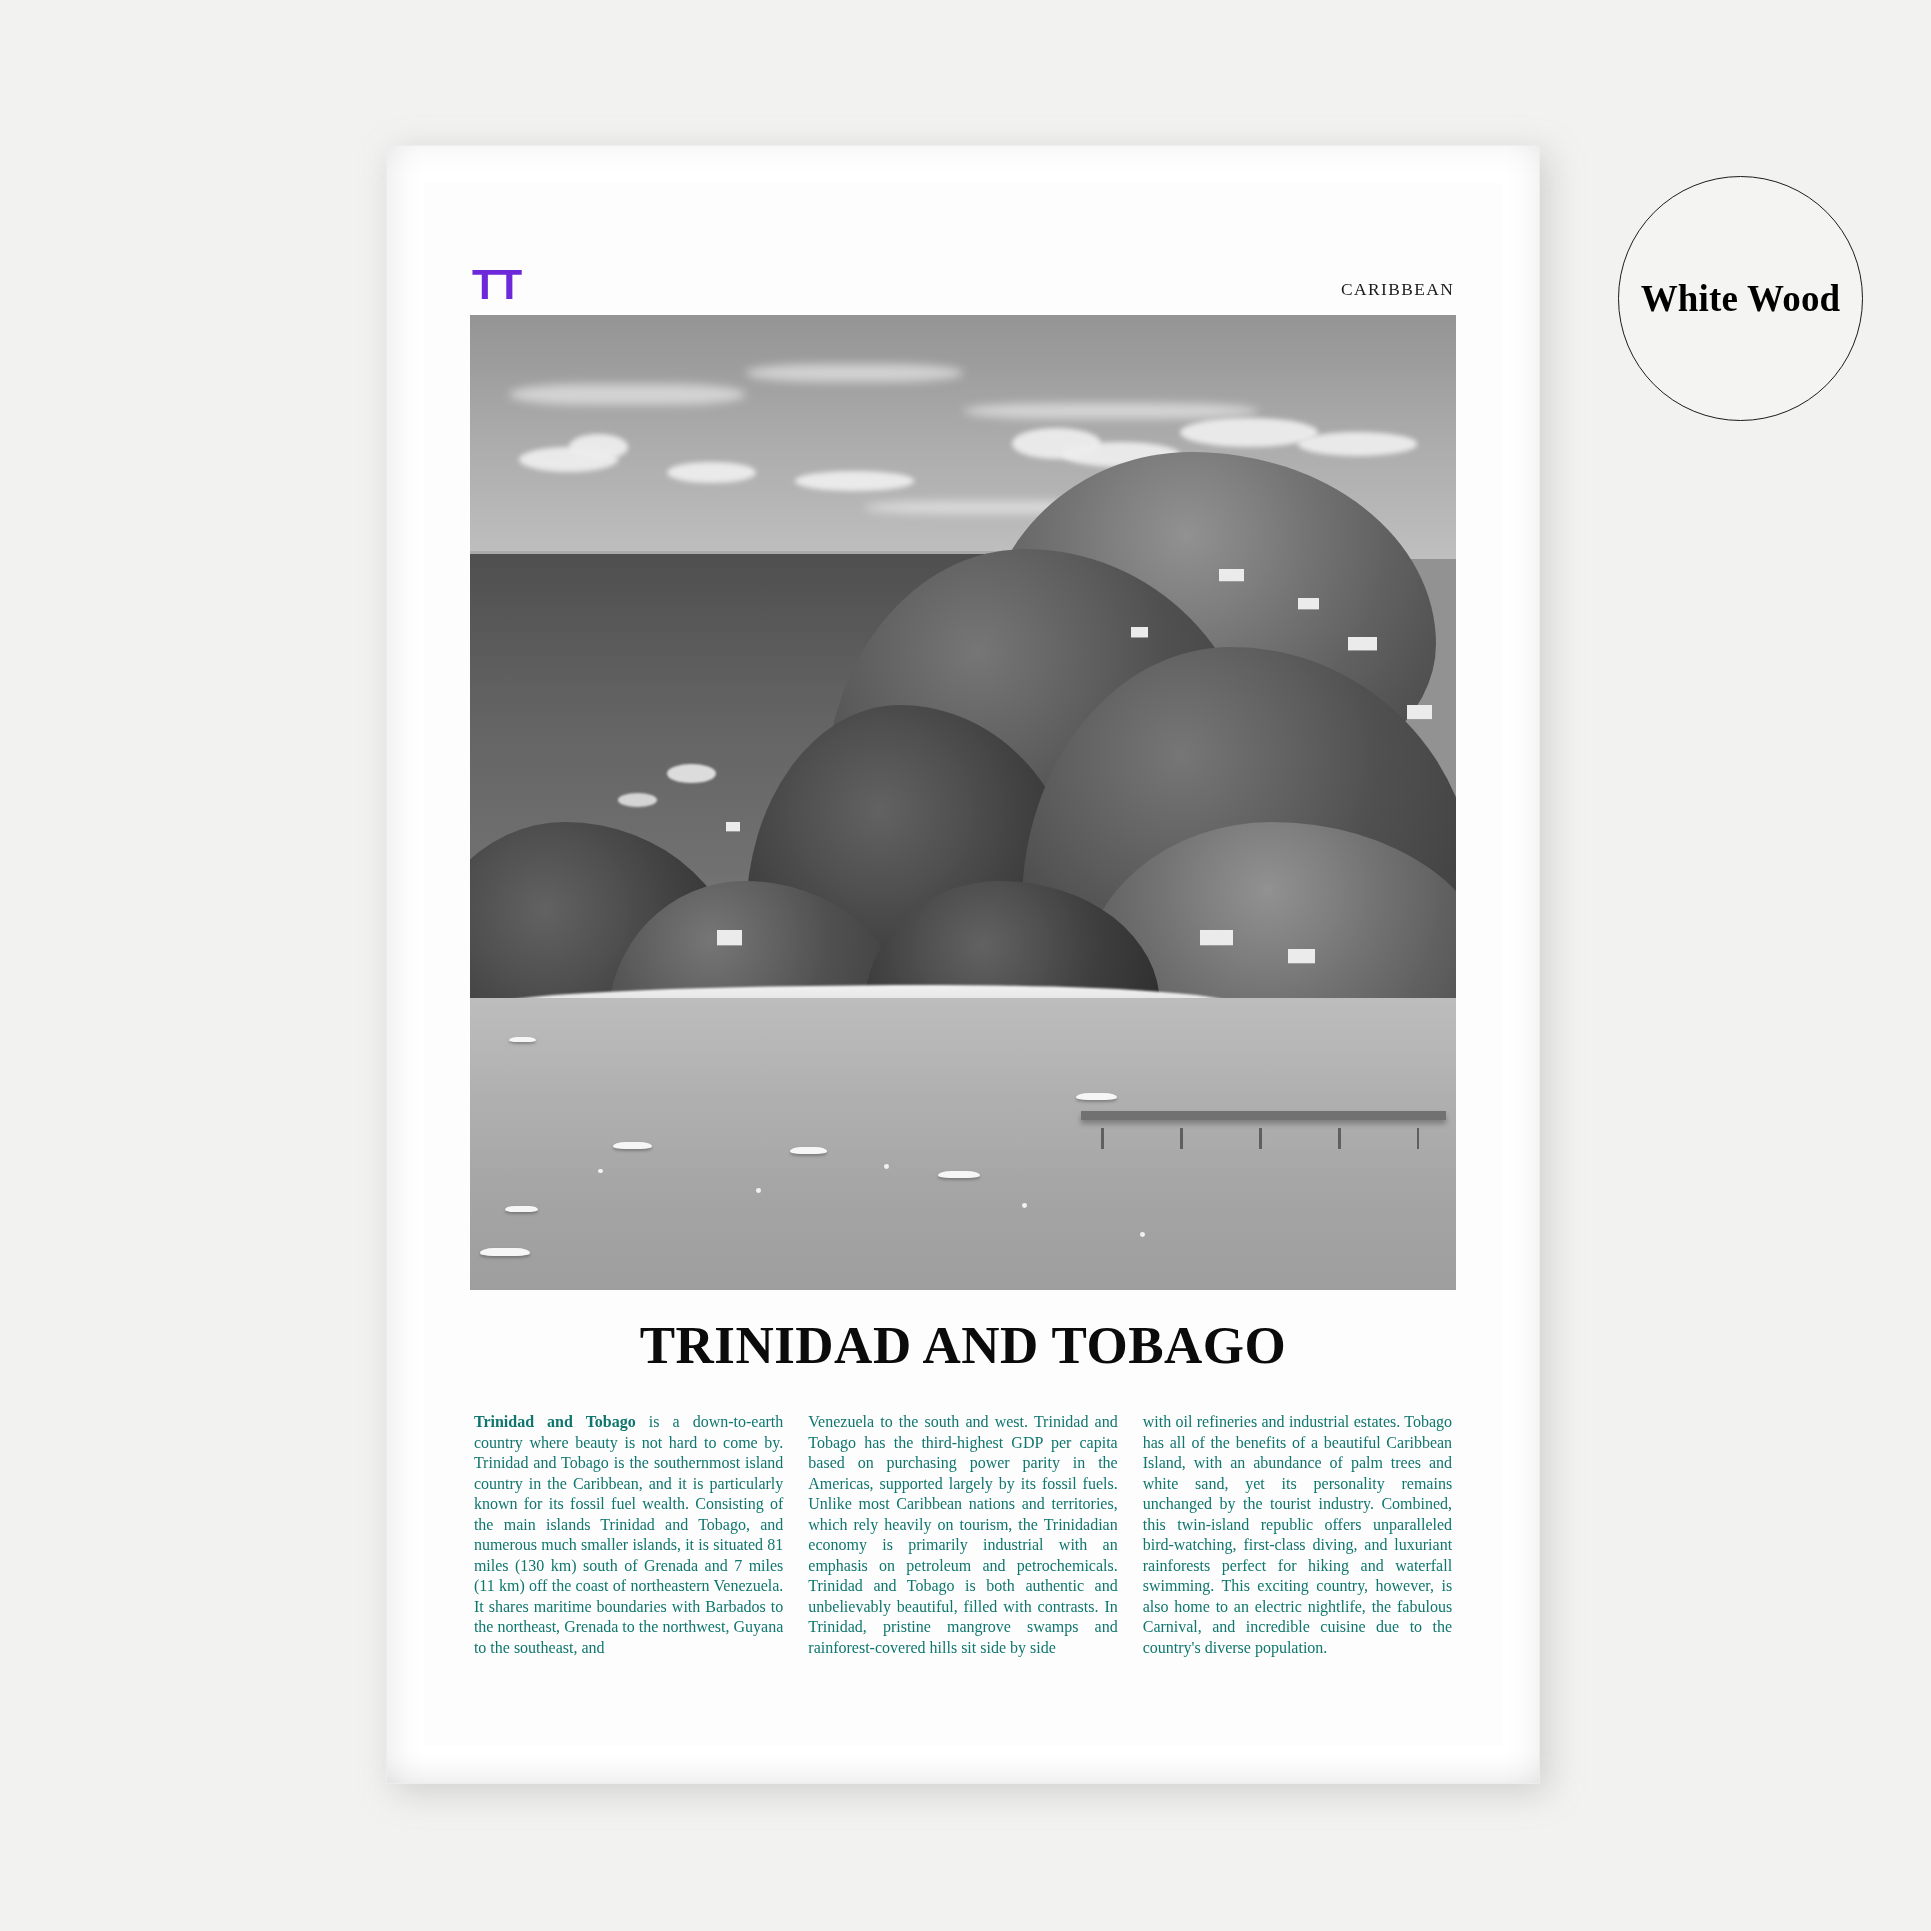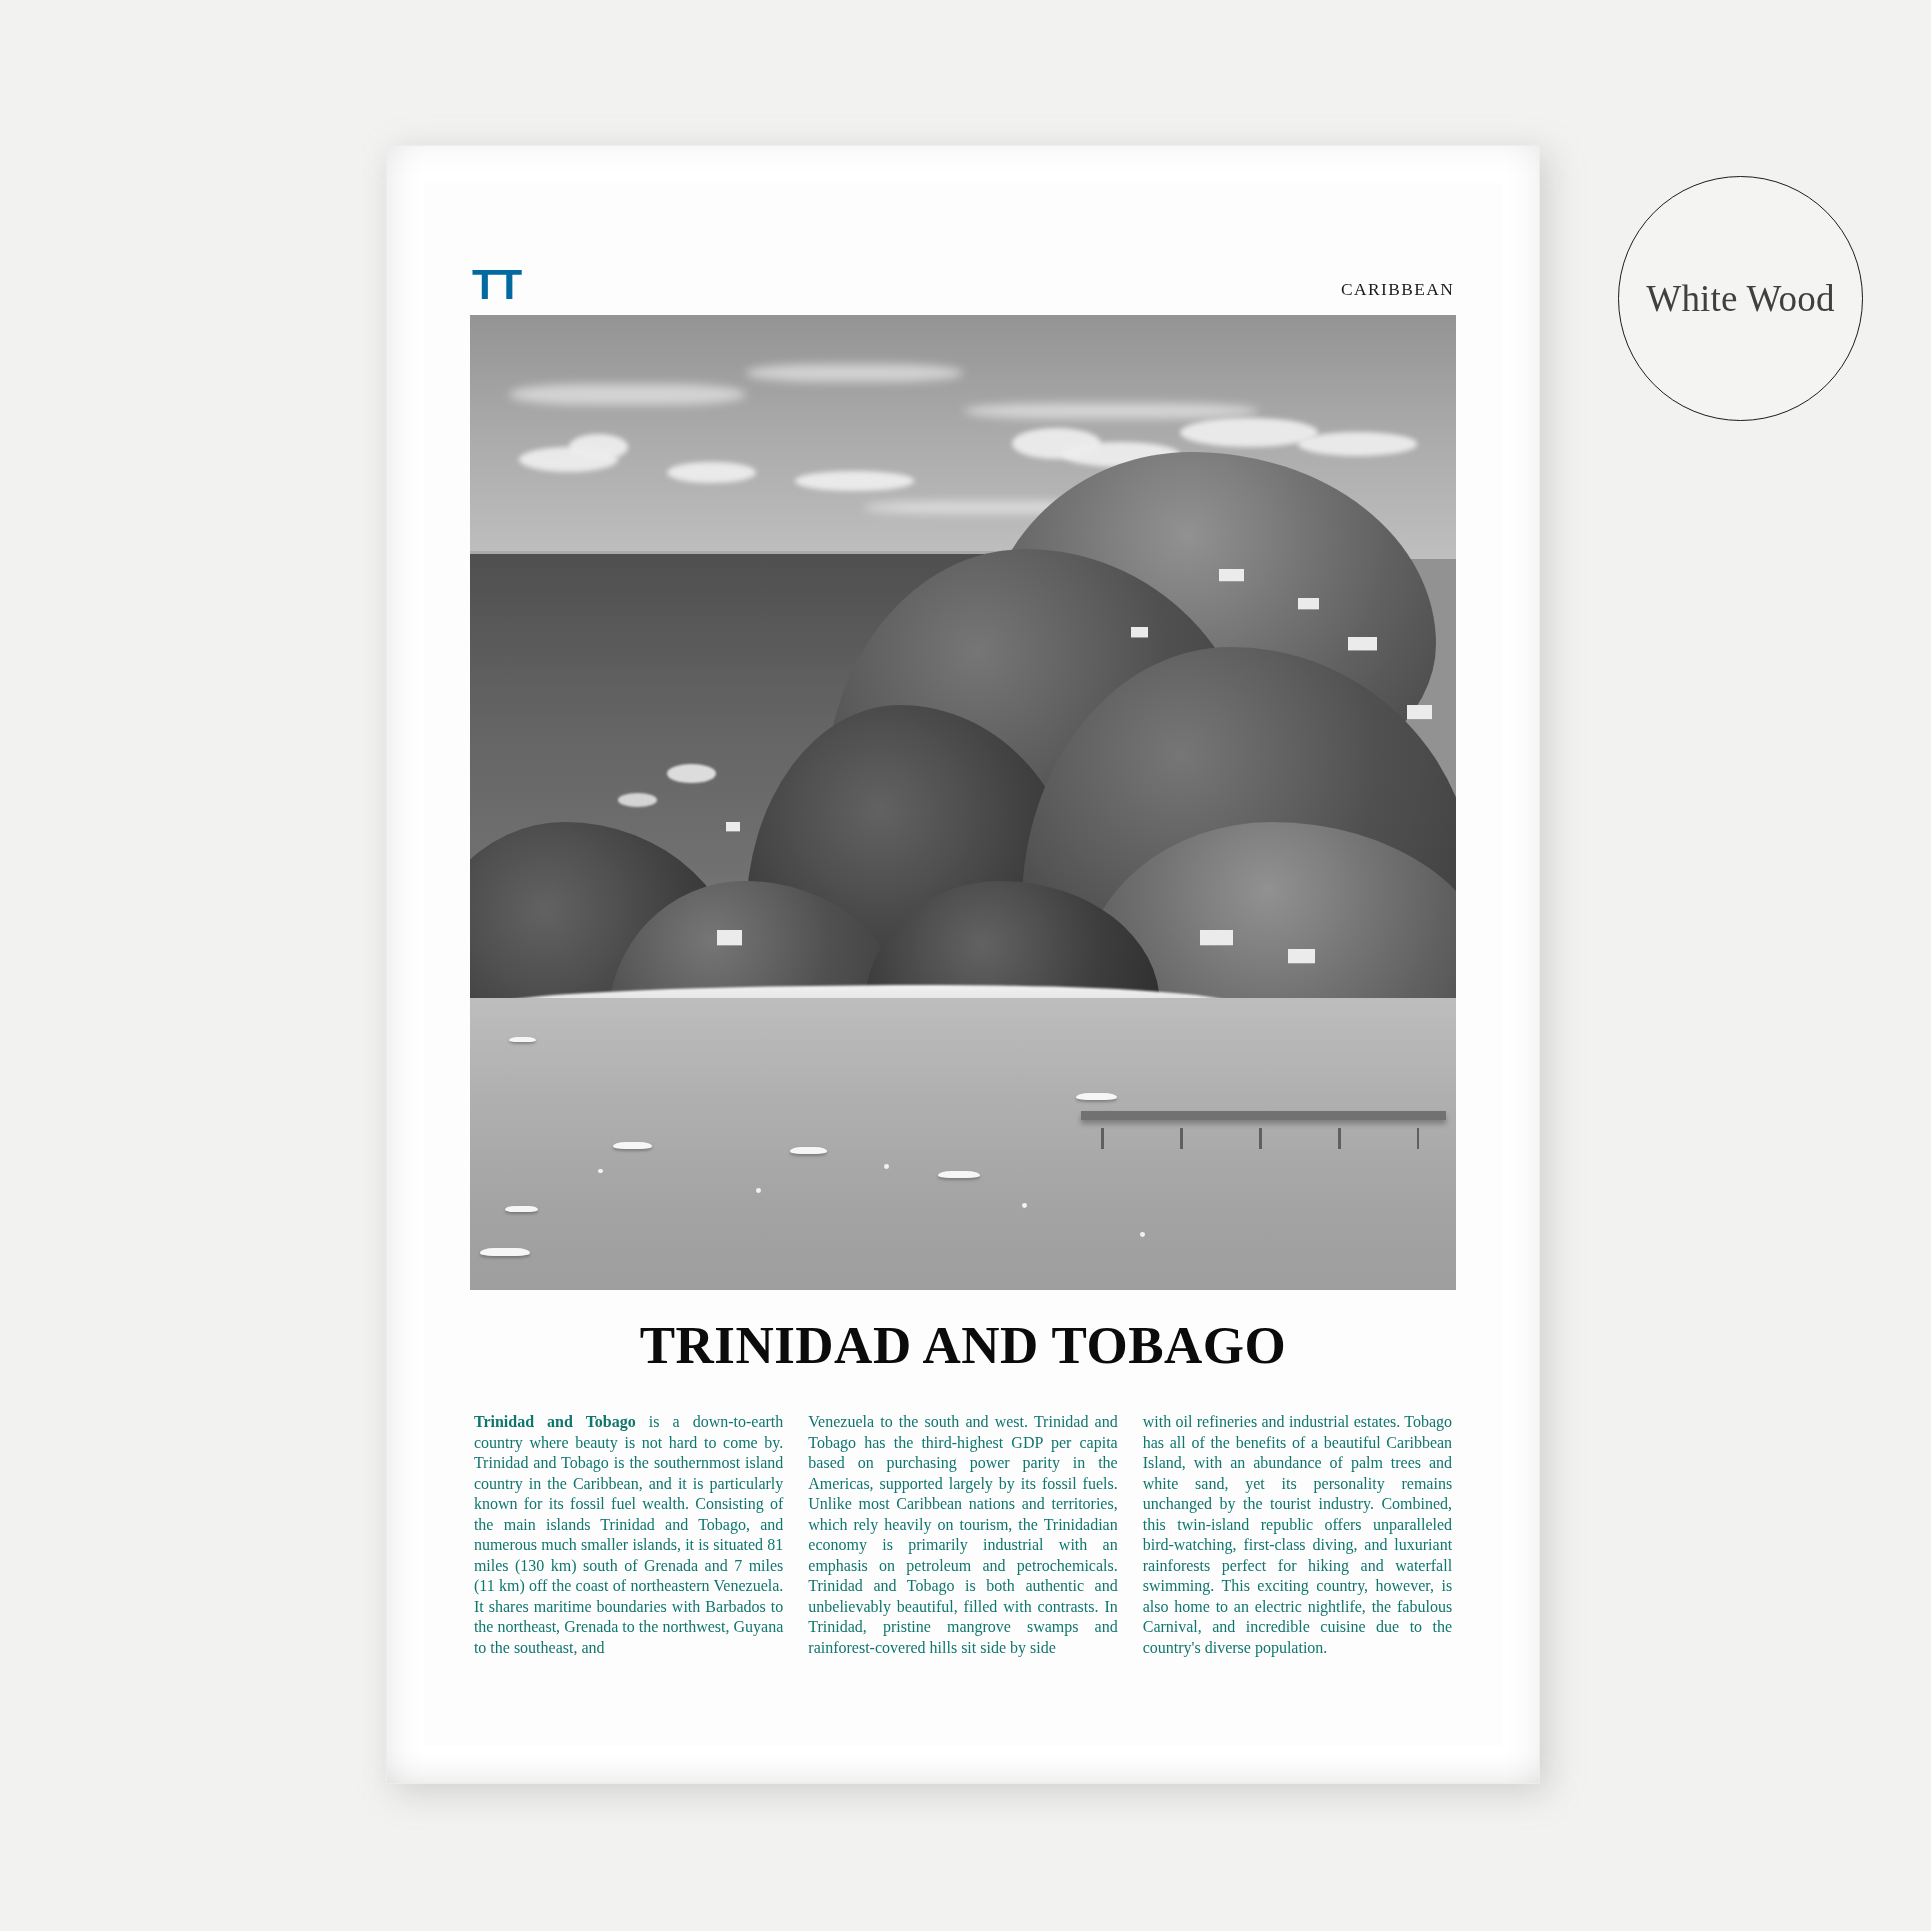--- a/index.html
+++ b/index.html
@@ -24,23 +24,23 @@
     height: 243px;
     border: 1.9px solid #1c1c1c;
     border-radius: 50%;
     background: #f4f4f2;
     display: flex;
     align-items: center;
     justify-content: center;
   }
   .badge-label {
     font-family: "Liberation Serif", serif;
-    font-weight: normal;
+    font-weight: bold;
     font-size: 37px;
-    color: #404040;
+    color: #000000;
     letter-spacing: 0.2px;
     white-space: nowrap;
   }
 
   
   .frame-shadow {
     position: absolute;
     left: 394px;
     top: 153px;
     width: 1154px;
@@ -97,21 +97,21 @@
     display: flex;
     align-items: flex-end;
     justify-content: space-between;
     padding: 0 1.9px 11.6px 1.9px;
   }
   .poster-code {
     font-family: "Liberation Sans", sans-serif;
     font-weight: bold;
     font-size: 42px;
     letter-spacing: -1px;
-    color: #0369a1;
+    color: #6d28d9;
     line-height: 0.9;
   }
   .poster-region {
     font-family: "Liberation Serif", serif;
     font-size: 17.4px;
     letter-spacing: 1.4px;
     color: #1a1a1a;
     padding-bottom: 3.9px;
   }
 

